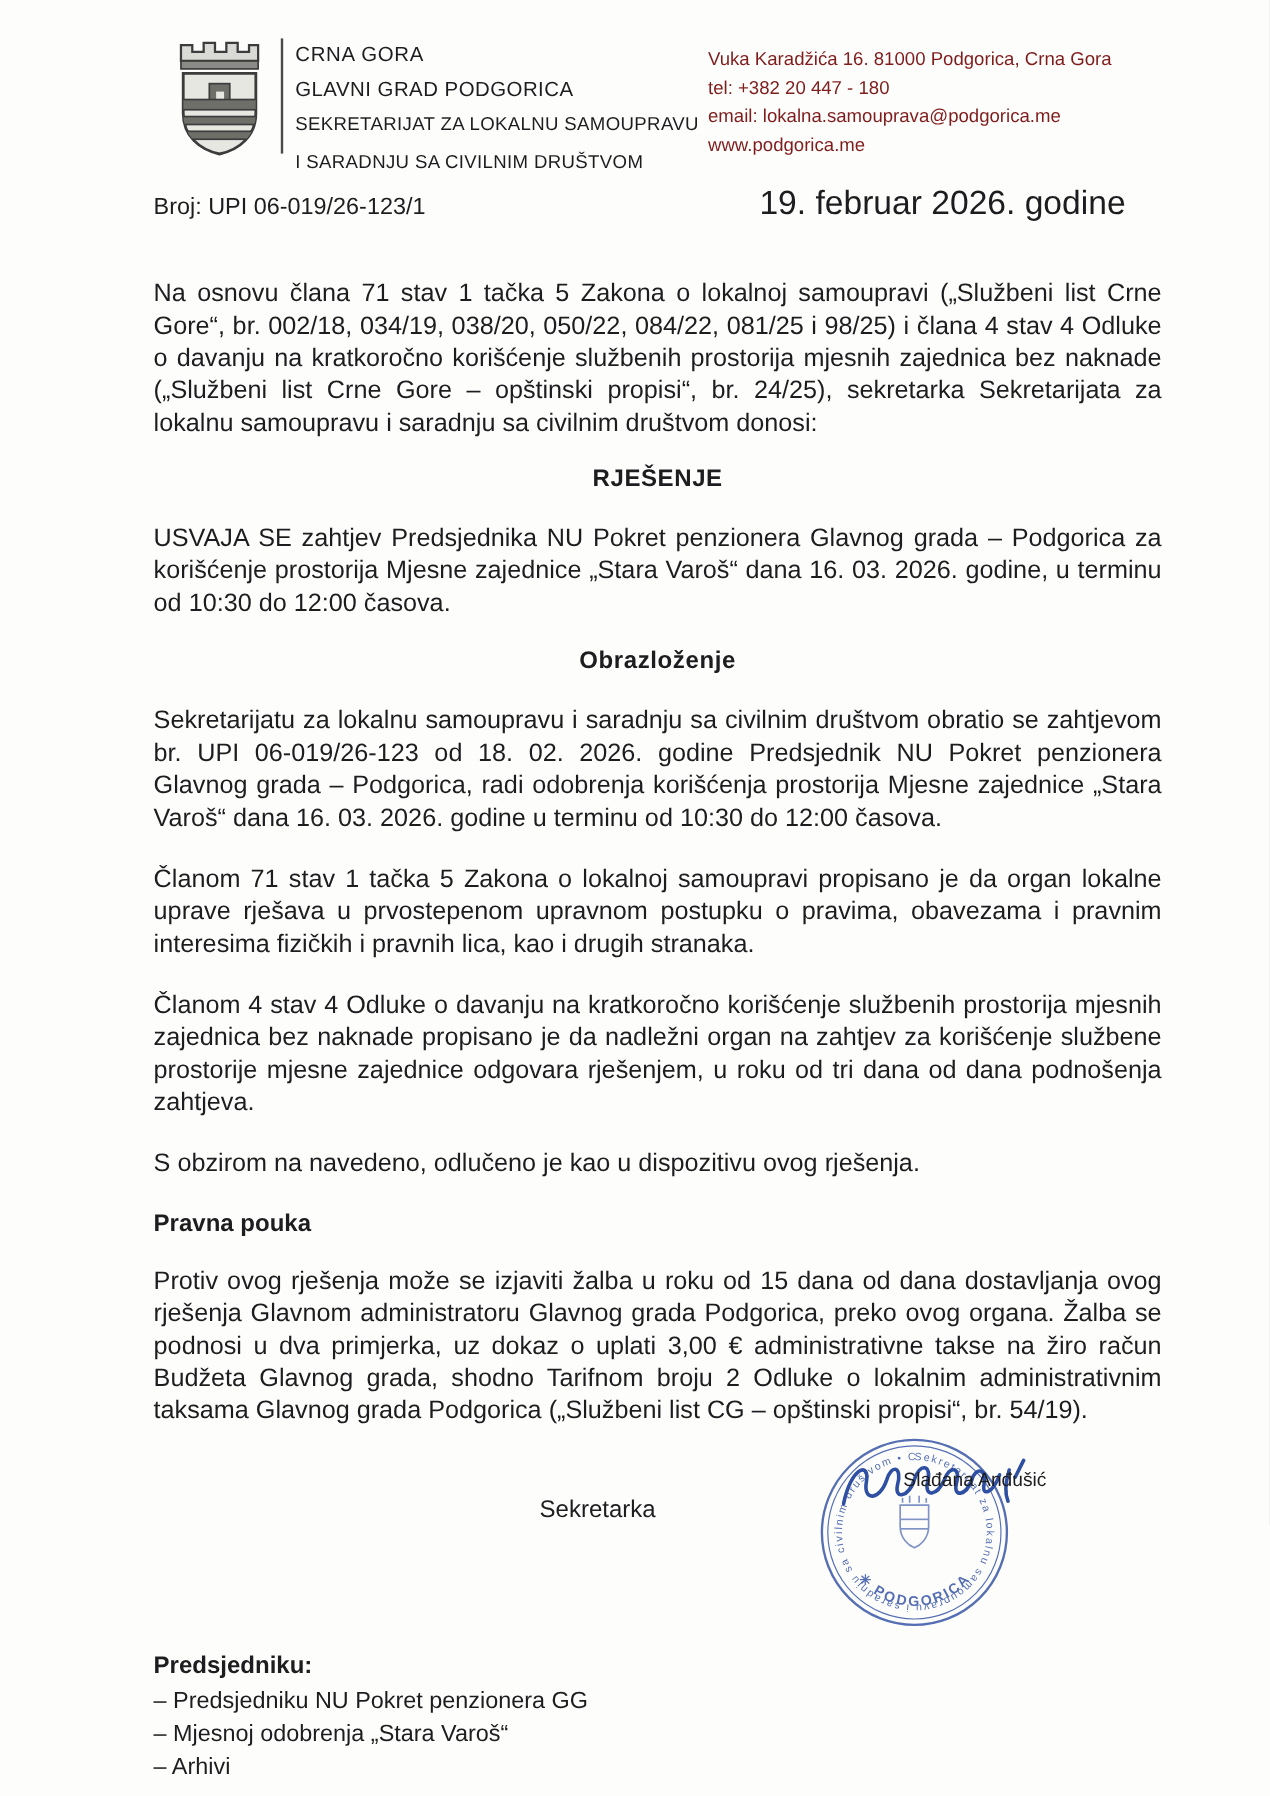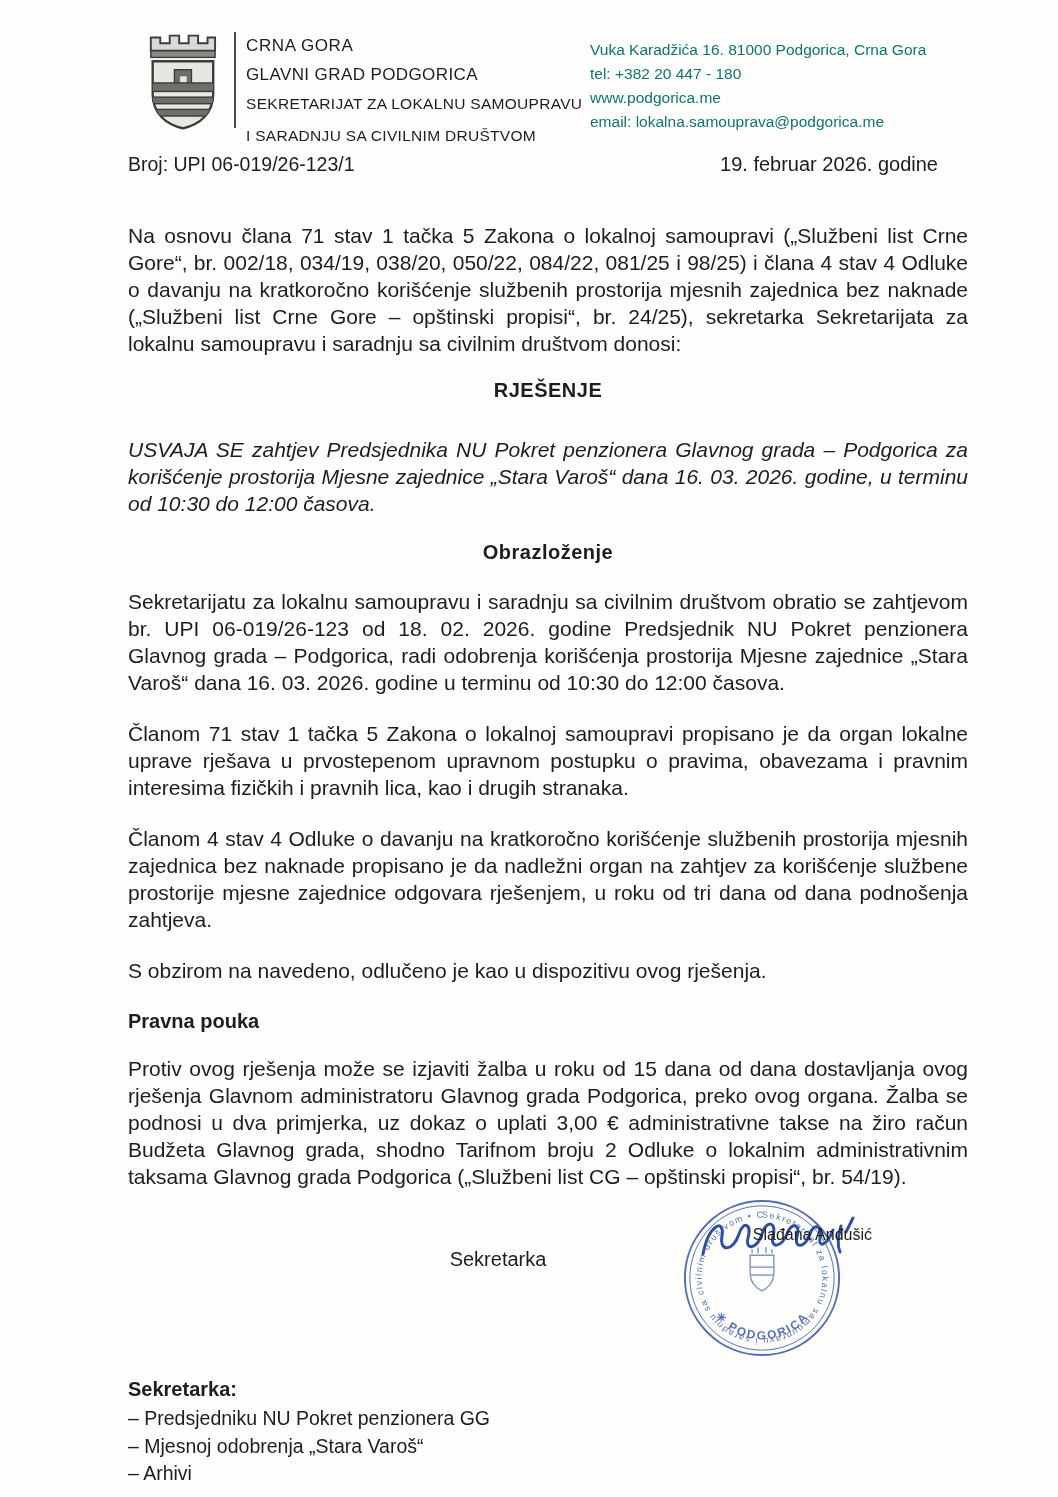--- a/index.html
+++ b/index.html
@@ -16,30 +16,30 @@
   
   .header { display:flex; justify-content:space-between; padding:30px 96px 0 138px; }
   .header-left { display:flex; }
   .coa { width:88px; height:104px; flex:0 0 auto; }
   .vdivider { width:2px; background:#4a4a4a; height:96px; margin:2px 10px 0 8px; }
   .org-block { padding-top:6px; }
   .org-line1 { font-size:17px; letter-spacing:.6px; margin-bottom:9px; }
   .org-line2 { font-size:17px; letter-spacing:.4px; margin-bottom:10px; }
   .org-line3 { font-size:15.5px; letter-spacing:.3px; margin-bottom:14px; }
   .org-line4 { font-size:15.5px; letter-spacing:.3px; }
-  .header-right { padding-top:8px; font-size:15.5px; line-height:24px; color:#0f766e; width:372px; }
+  .header-right { padding-top:8px; font-size:15.5px; line-height:24px; color:#7f1d1d; width:372px; }
   .ref-row { display:flex; justify-content:space-between; align-items:baseline; padding:8px 120px 0 128px;text-align:right; }
   .case-number { font-size:19.5px; }
-  .doc-date { font-size:20px; }
+  .doc-date { font-size:28px; }
   
   .body-text { padding:0 90px 0 128px; }
   .para { font-size:21px; line-height:27px; text-align:justify; }
   .p-intro { margin-top:46px; }
   .h-center { text-align:center; font-weight:bold; font-size:20px; letter-spacing:.5px; margin-top:22px; }
-  .p-decision { margin-top:34px;font-style:italic; }
+  .p-decision { margin-top:24px; }
   .h-obraz { margin-top:24px; }
   .p-gap { margin-top:24px; }
   .h-left { font-weight:bold; font-size:20px; margin-top:26px; }
   .p-pravna { margin-top:22px; }
   
   .sig-area { position:relative; height:118px; margin-top:2px; }
   .stamp { position:absolute; top:-32px; right:122px; width:168px; height:168px; opacity:.85; }
   .squiggle { position:absolute; top:-14px; right:88px; width:185px; height:58px; }
   .sig-name { position:relative; text-align:right; padding-right:96px; font-size:16px; margin-top:36px; }
   .sig-title { position:relative; text-align:center; padding-right:100px; font-size:20px; margin-top:4px; }
@@ -81,22 +81,22 @@
       <div class="org-block">
         <div class="org-line1">CRNA GORA</div>
         <div class="org-line2">GLAVNI GRAD PODGORICA</div>
         <div class="org-line3">SEKRETARIJAT ZA LOKALNU SAMOUPRAVU</div>
         <div class="org-line4">I SARADNJU SA CIVILNIM DRUŠTVOM</div>
       </div>
     </div>
     <div class="header-right">
       <div>Vuka Karadžića 16. 81000 Podgorica, Crna Gora</div>
       <div>tel: +382 20 447 - 180</div>
+      <div>email: lokalna.samouprava@podgorica.me</div>
       <div>www.podgorica.me</div>
-      <div>email: lokalna.samouprava@podgorica.me</div>
     </div>
   </div>
 
   <div class="ref-row">
     <div class="case-number">Broj: UPI 06-019/26-123/1</div>
     <div class="doc-date">19. februar 2026. godine</div>
   </div>
 
   <div class="body-text">
 
@@ -148,19 +148,19 @@
           <path d="M158 6 L151 20"></path>
         </g>
       </svg>
 
       <div class="sig-name">Slađana Anđušić</div>
       <div class="sig-title">Sekretarka</div>
     </div>
   </div>
 
   <div class="distribution">
-    <div class="dist-heading">Sekretarka:</div>
+    <div class="dist-heading">Predsjedniku:</div>
     <div class="dist-item">– Predsjedniku NU Pokret penzionera GG</div>
     <div class="dist-item">– Mjesnoj odobrenja „Stara Varoš“</div>
     <div class="dist-item">– Arhivi</div>
   </div>
 
 </div>
 
 </body></html>

